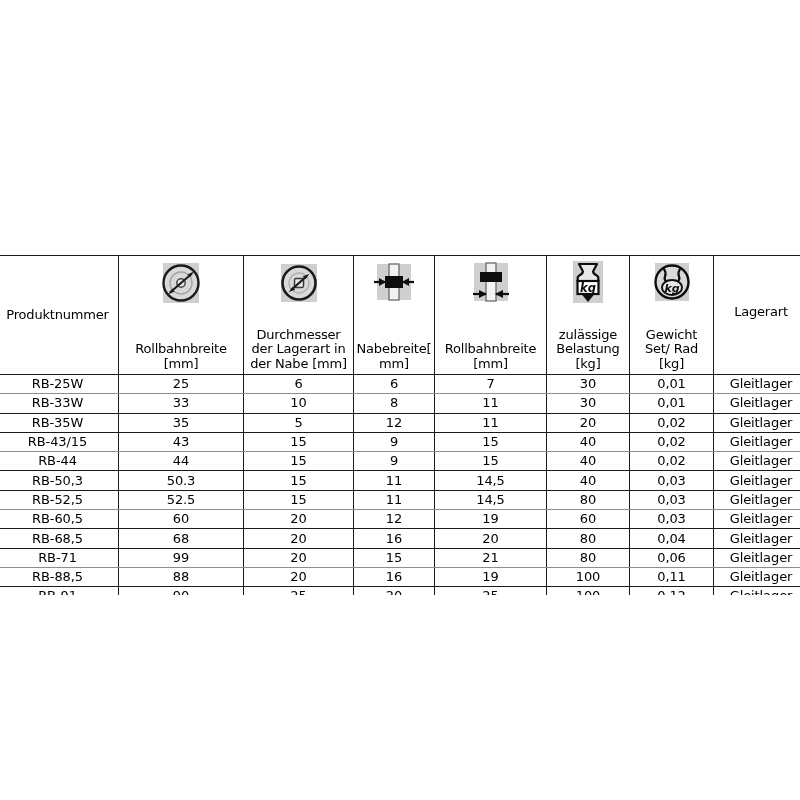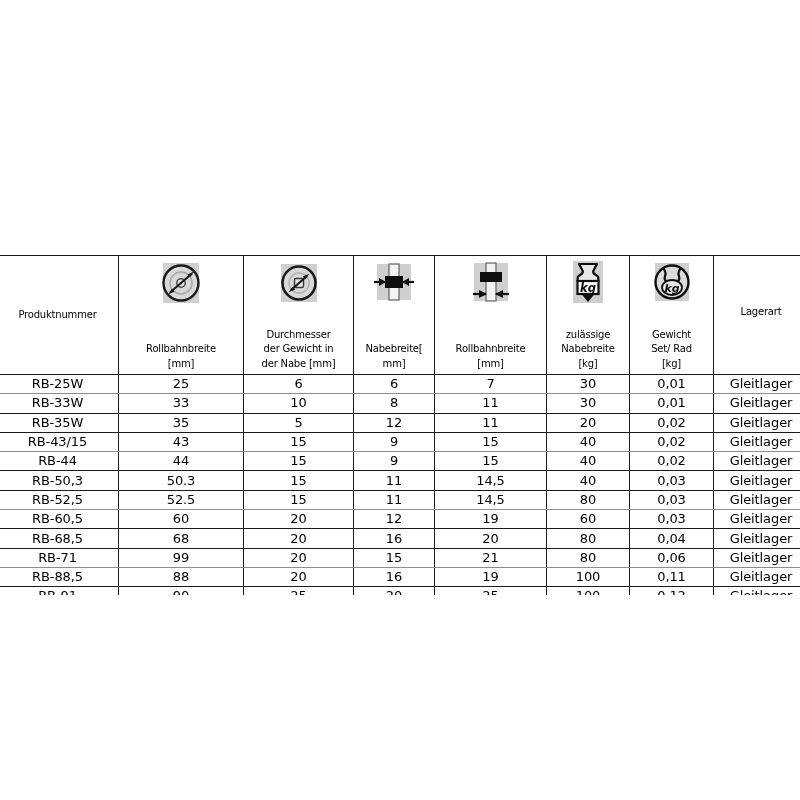--- a/index.html
+++ b/index.html
@@ -85,21 +85,21 @@
   .head-icon {
     flex: 0 0 auto;
     height: 46px;
     display: flex;
     align-items: center;
     justify-content: center;
     margin-top: 4px;
     margin-bottom: auto;
   }
   .head-label {
-    font-size: 10px;
+    font-size: 13px;
     line-height: 14.5px;
     letter-spacing: -0.2px;
     white-space: pre-line;
     padding: 0 1px;
   }
   
   .head-inner.center-only {
     justify-content: center;
     padding-bottom: 0;
   }
@@ -189,21 +189,21 @@
                   <rect x="4" y="3" width="36" height="38" fill="#cfcfcf"></rect>
                   <circle cx="22" cy="22" r="16.5" fill="#d9d9d9" stroke="#1a1a1a" stroke-width="2.6"></circle>
                   <circle cx="22" cy="22" r="10" fill="none" stroke="#b0b0b0" stroke-width="1.4"></circle>
                   <rect x="17.5" y="17.5" width="9" height="9" rx="1.4" fill="#e8e8e8" stroke="#3a3a3a" stroke-width="1.5"></rect>
                   <line x1="14" y1="29" x2="30" y2="15" stroke="#1a1a1a" stroke-width="2.1"></line>
                   <polygon points="11.5,31.2 18.3,28.6 15.8,25.7" fill="#1a1a1a"></polygon>
                   <polygon points="32.5,12.8 25.7,15.4 28.2,18.3" fill="#1a1a1a"></polygon>
                 </svg>
               </div>
               <div class="head-label">Durchmesser
-der Gewicht in
+der Lagerart in
 der Nabe [mm]</div>
             </div>
           </th>
 
           <th class="head-cell">
             <div class="head-inner">
               <div class="head-icon">
                 <svg width="48" height="42" viewBox="0 0 48 42" aria-hidden="true">
                   <rect x="7" y="2" width="34" height="36" fill="#cfcfcf"></rect>
                   <rect x="19" y="2" width="10" height="36" fill="#f2f2f2" stroke="#6a6a6a" stroke-width="1.3"></rect>
@@ -242,21 +242,21 @@
               <div class="head-icon">
                 <svg width="40" height="46" viewBox="0 0 40 46" aria-hidden="true">
                   <rect x="5" y="1" width="30" height="42" fill="#cfcfcf"></rect>
                   <path d="M11 4 h18 a0 0 0 0 1 0 0 l-3.5 6.5 q-1 2 1 3.5 l3 2.2 a2 2 0 0 1 .8 1.6 V21 H9.7 v-3.2 a2 2 0 0 1 .8-1.6 l3-2.2 q2-1.5 1-3.5 Z" fill="#e8e8e8" stroke="#0d0d0d" stroke-width="2.2" stroke-linejoin="round"></path>
                   <rect x="9.5" y="21" width="21" height="13" fill="#ffffff" stroke="#0d0d0d" stroke-width="2.2"></rect>
                   <text x="20" y="31.6" text-anchor="middle" font-family="DejaVu Sans, sans-serif" font-size="11.5" font-weight="bold" font-style="italic" fill="#0d0d0d">kg</text>
                   <polygon points="13.5,34 26.5,34 20,42" fill="#0d0d0d"></polygon>
                 </svg>
               </div>
               <div class="head-label">zulässige
-Nabebreite
+Belastung
 [kg]</div>
             </div>
           </th>
 
           <th class="head-cell">
             <div class="head-inner">
               <div class="head-icon">
                 <svg width="44" height="44" viewBox="0 0 44 44" aria-hidden="true">
                   <rect x="5" y="2" width="34" height="38" fill="#cfcfcf"></rect>
                   <circle cx="22" cy="21" r="16.5" fill="#dadada" stroke="#0d0d0d" stroke-width="2.4"></circle>

